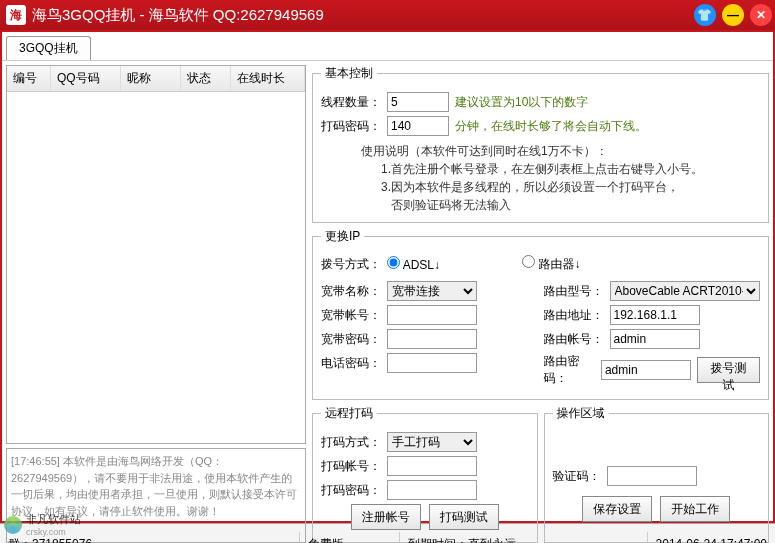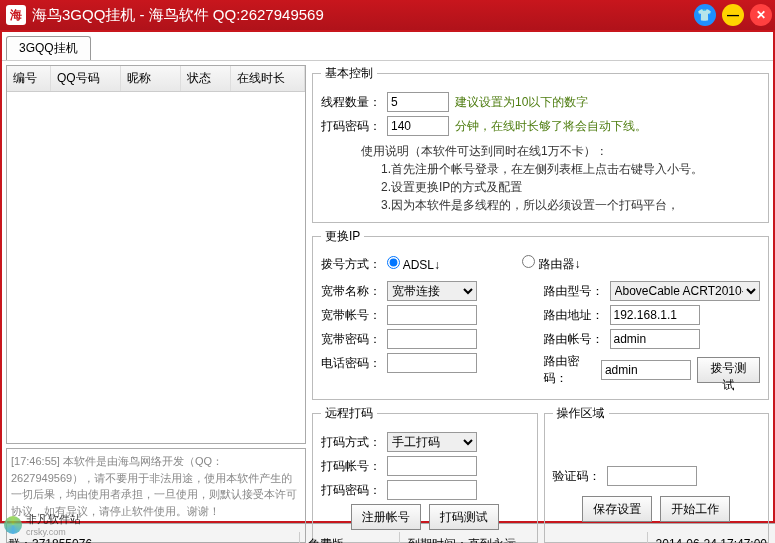--- a/index.html
+++ b/index.html
@@ -81,22 +81,22 @@
           <span class="note">建议设置为10以下的数字</span>
         </div>
         <div class="row">
           <span class="lbl">打码密码：</span>
           <input type="text" class="w60" value="140" style="">
           <span class="note">分钟，在线时长够了将会自动下线。</span>
         </div>
         <div class="instructions">
           <div>使用说明（本软件可达到同时在线1万不卡）：</div>
           <div style="margin-left:20px">1.首先注册个帐号登录，在左侧列表框上点击右键导入小号。</div>
-          <div style="margin-left:20px">2.设置更换IP的方式及配置</div>
           <div style="margin-left:20px">3.因为本软件是多线程的，所以必须设置一个打码平台，</div>
+          <div style="margin-left:30px">否则验证码将无法输入</div>
         </div>
       </fieldset>
 
       <fieldset>
         <legend>更换IP</legend>
         <div class="row">
           <span class="lbl">拨号方式：</span>
           <label><input type="radio" checked="" style=""> <span>ADSL↓</span></label>
           <span style="width:70px"></span>
           <label><input type="radio" style=""> <span>路由器↓</span></label>

